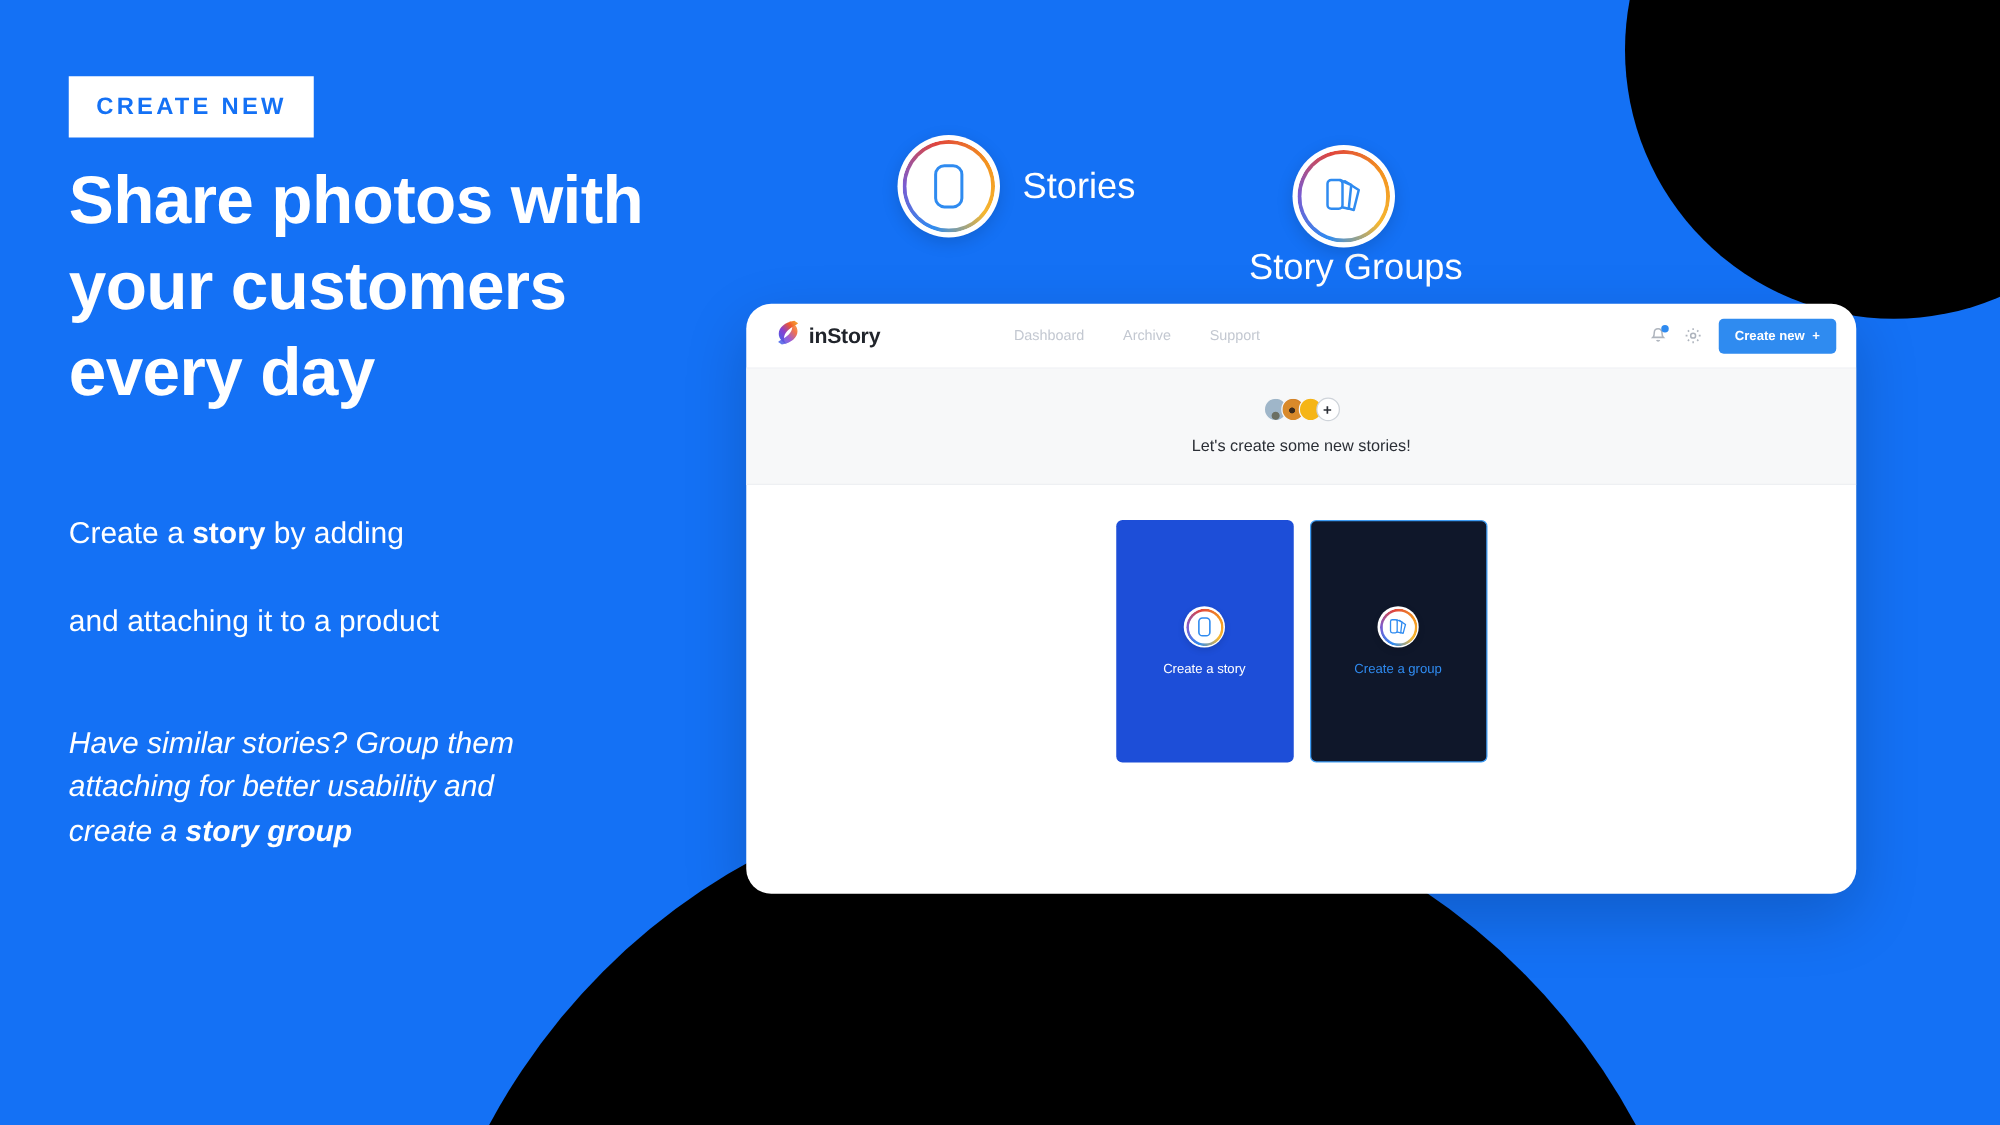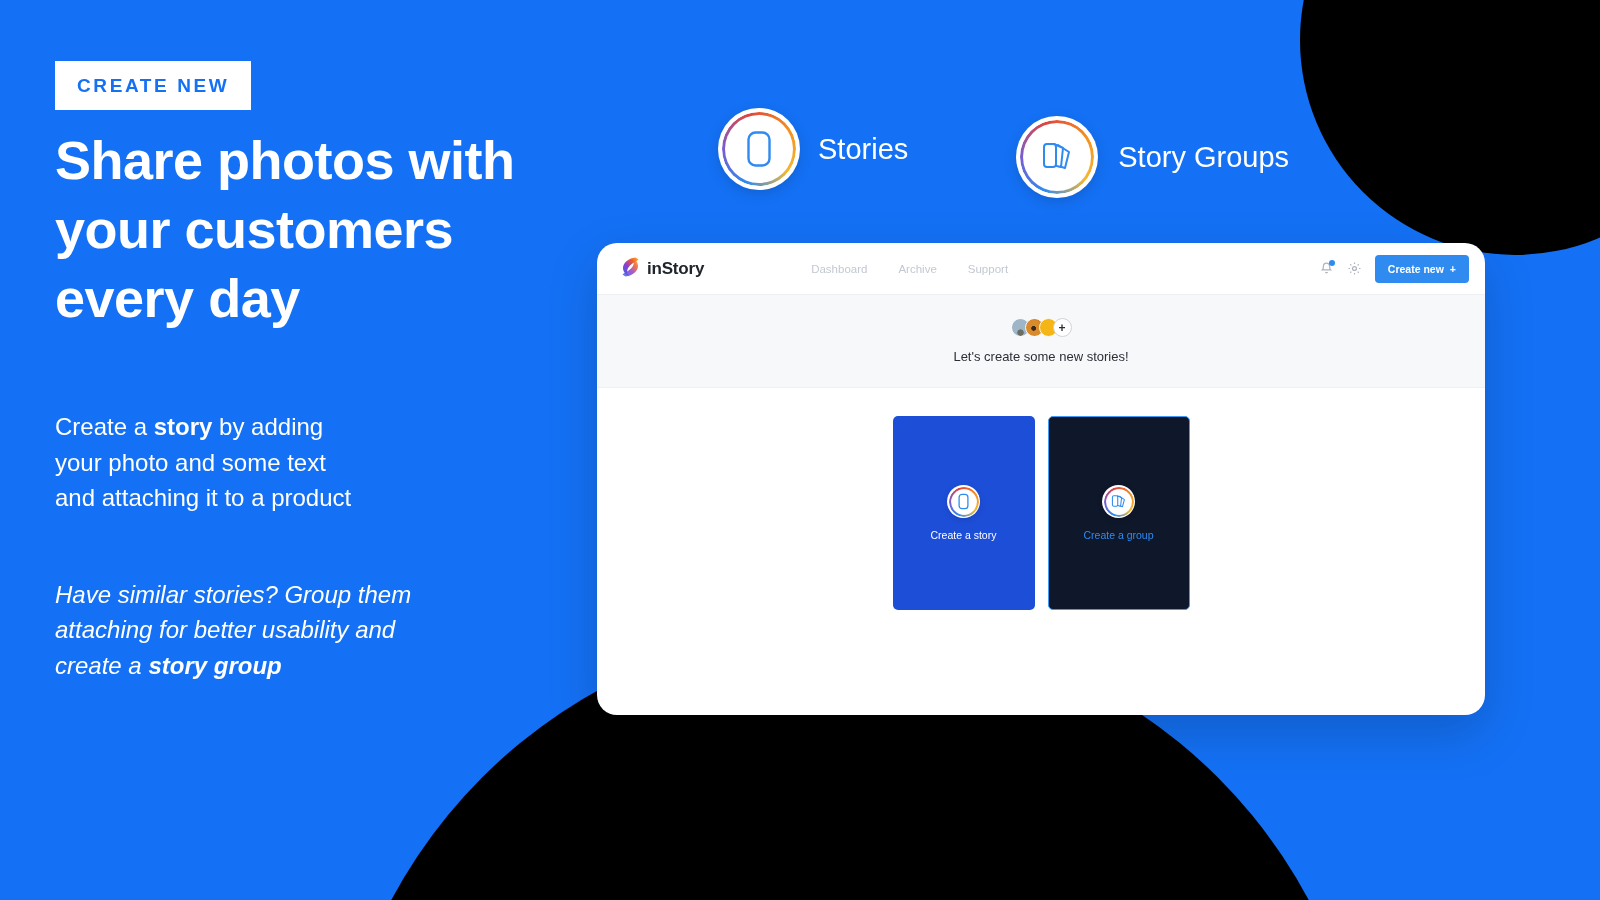--- a/index.html
+++ b/index.html
@@ -48,31 +48,31 @@
   .para b { font-weight: bold; }
   .para-1 { margin-top: 76px; }
   .para-2 { margin-top: 62px; font-style: italic; }
 
   
   .badges {
     position: absolute;
     left: 718px; top: 108px;
     display: flex;
     align-items: flex-start;
-    gap: 108px;
+    gap: 71px;
   }
   .badge { display: flex; align-items: center; }
   .badge-label {
     color: #fff;
     font-size: 29px;
     font-weight: 400;
     margin-left: 18px;
     white-space: nowrap;
   }
-  .badge-2 { margin-top: 8px; }
+  .badge-2 { margin-top: 8px; flex-direction: column; }
   .badge-2 .badge-label { margin-left: 20px; }
 
   .ring {
     width: 82px; height: 82px;
     border-radius: 50%;
     display: flex; align-items: center; justify-content: center;
     position: relative;
     box-shadow: 0 4px 14px rgba(0,0,0,.14);
     background: #fff;
   }
@@ -207,21 +207,21 @@
   <div class="eyebrow">CREATE NEW</div>
 
   <div class="headline">
     <div>Share photos with</div>
     <div>your customers</div>
     <div>every day</div>
   </div>
 
   <div class="para para-1">
     <span>Create a </span><b>story</b><span> by adding</span><br>
-    <span>your photo and some text</span><br>
+    <br>
     <span>and attaching it to a product</span>
   </div>
 
   <div class="para para-2">
     <span>Have similar stories? Group them</span><br>
     <span>attaching for better usability and</span><br>
     <span>create a </span><b>story group</b>
   </div>
 </div>
 

